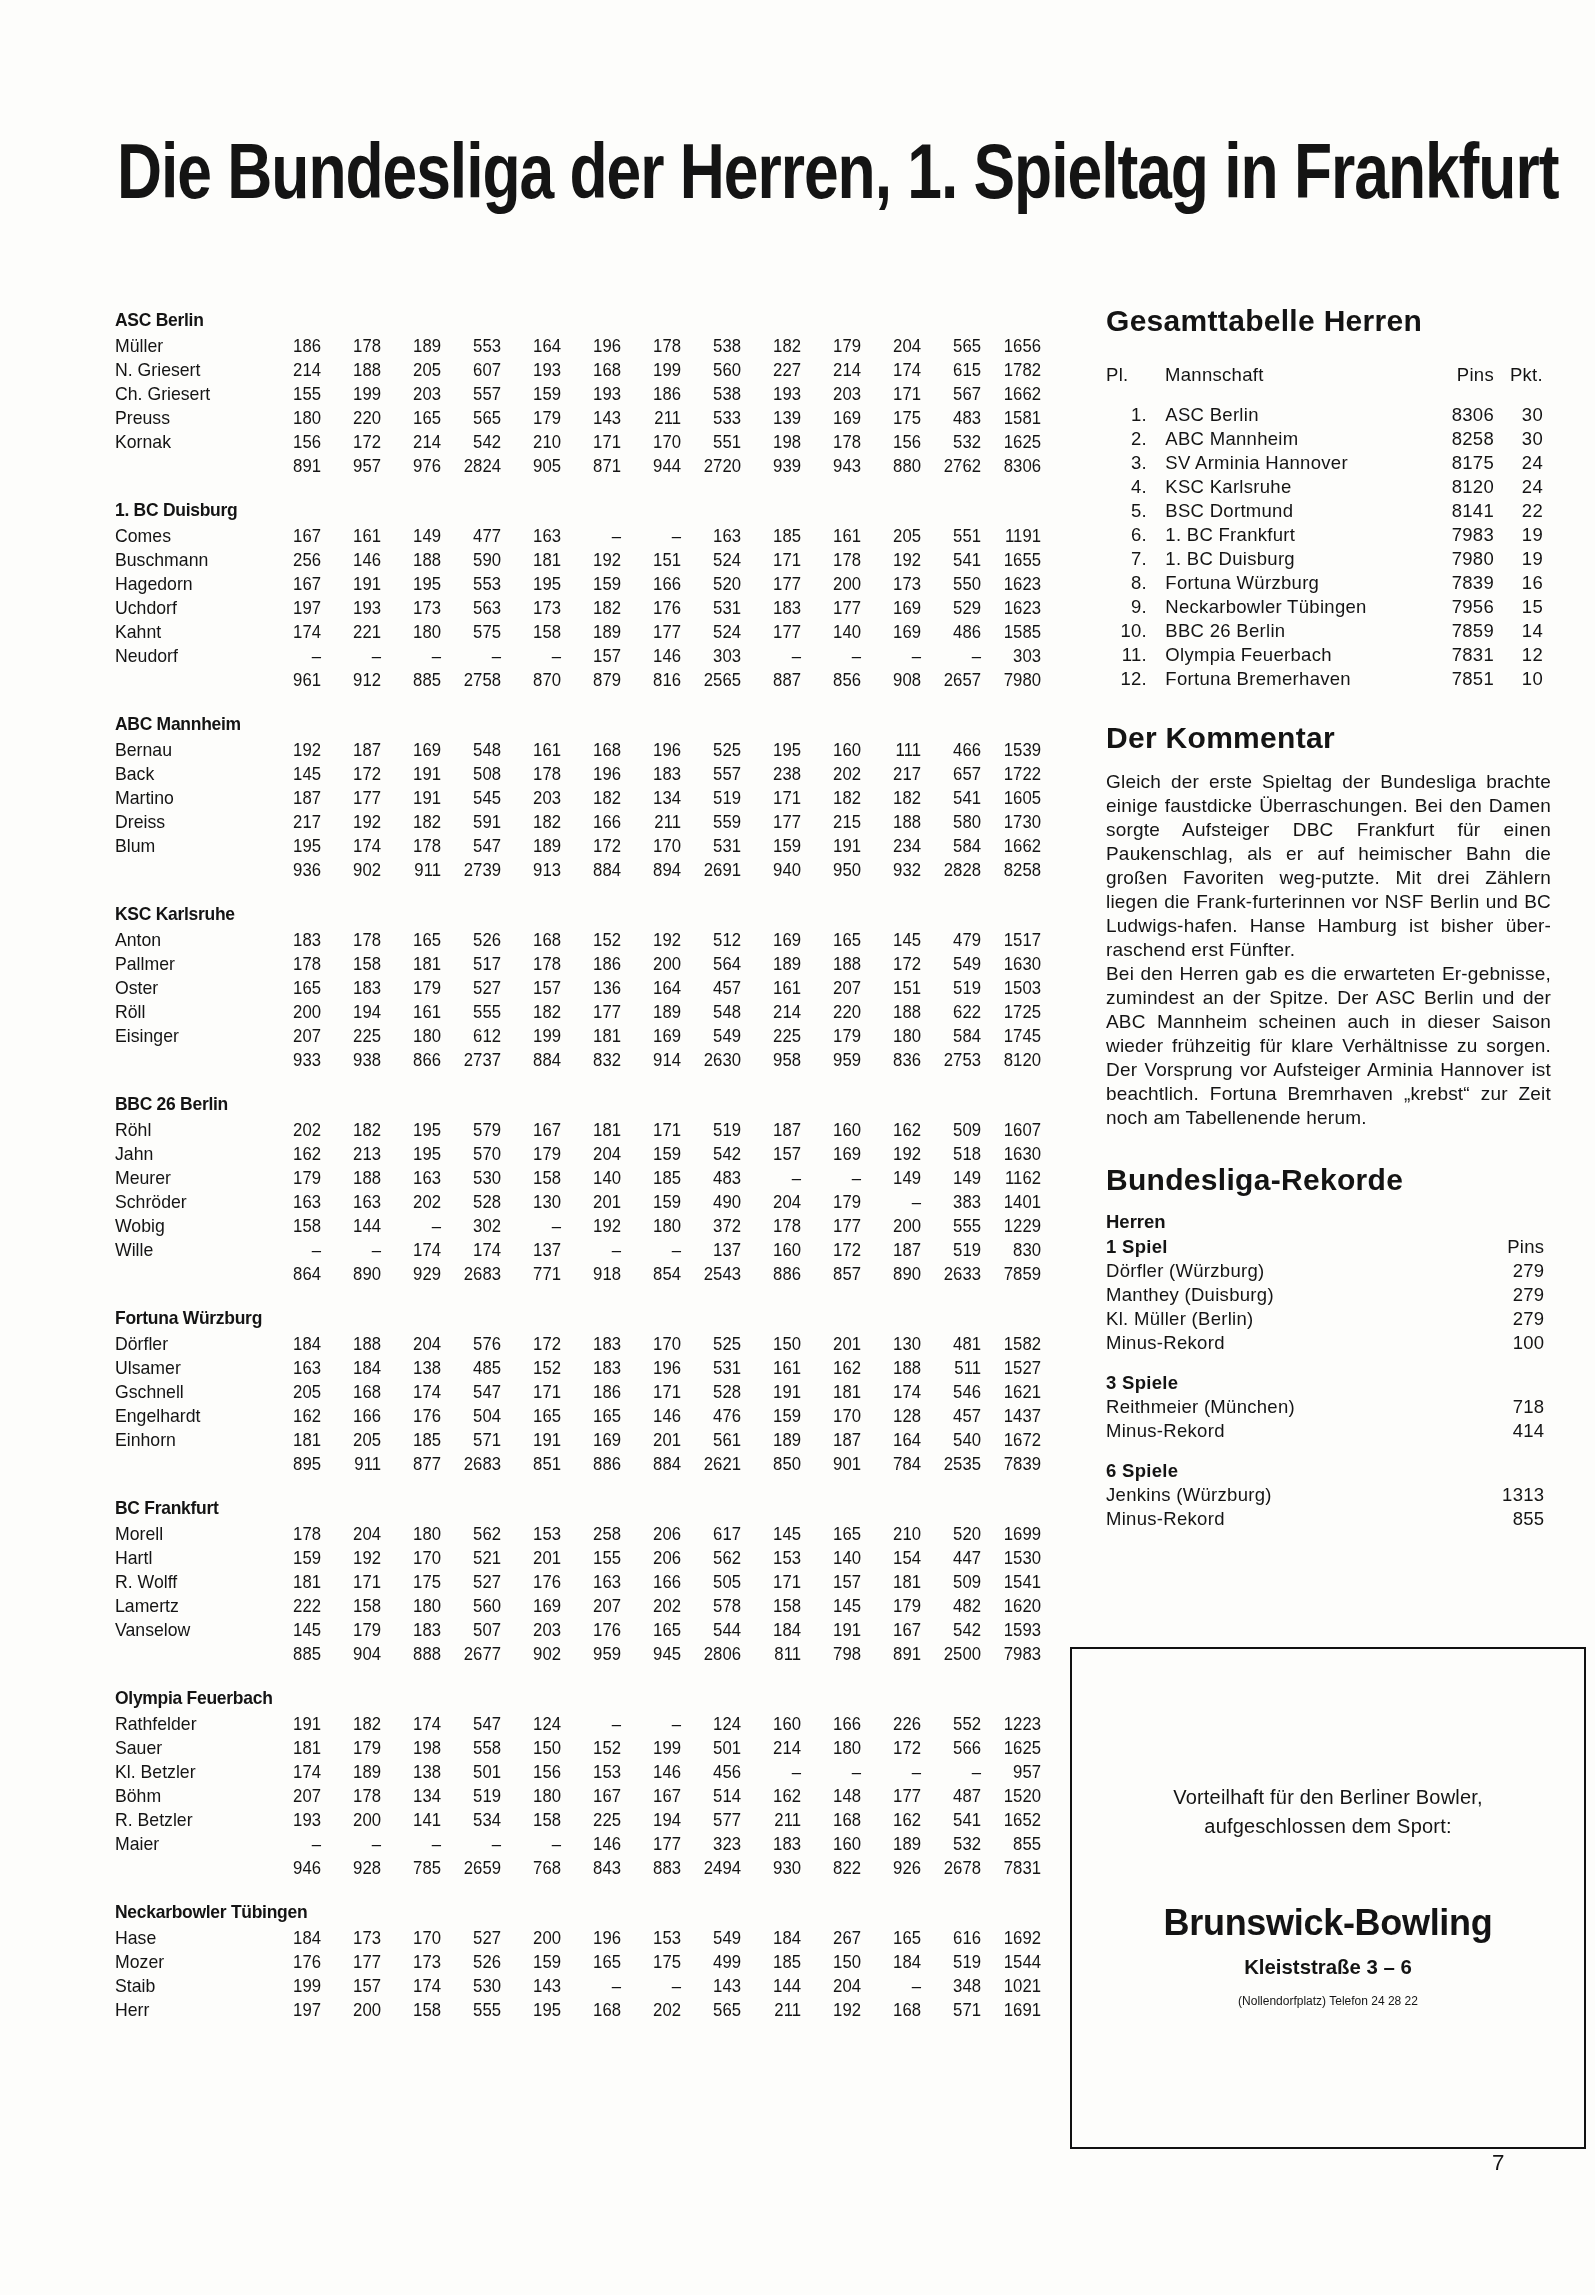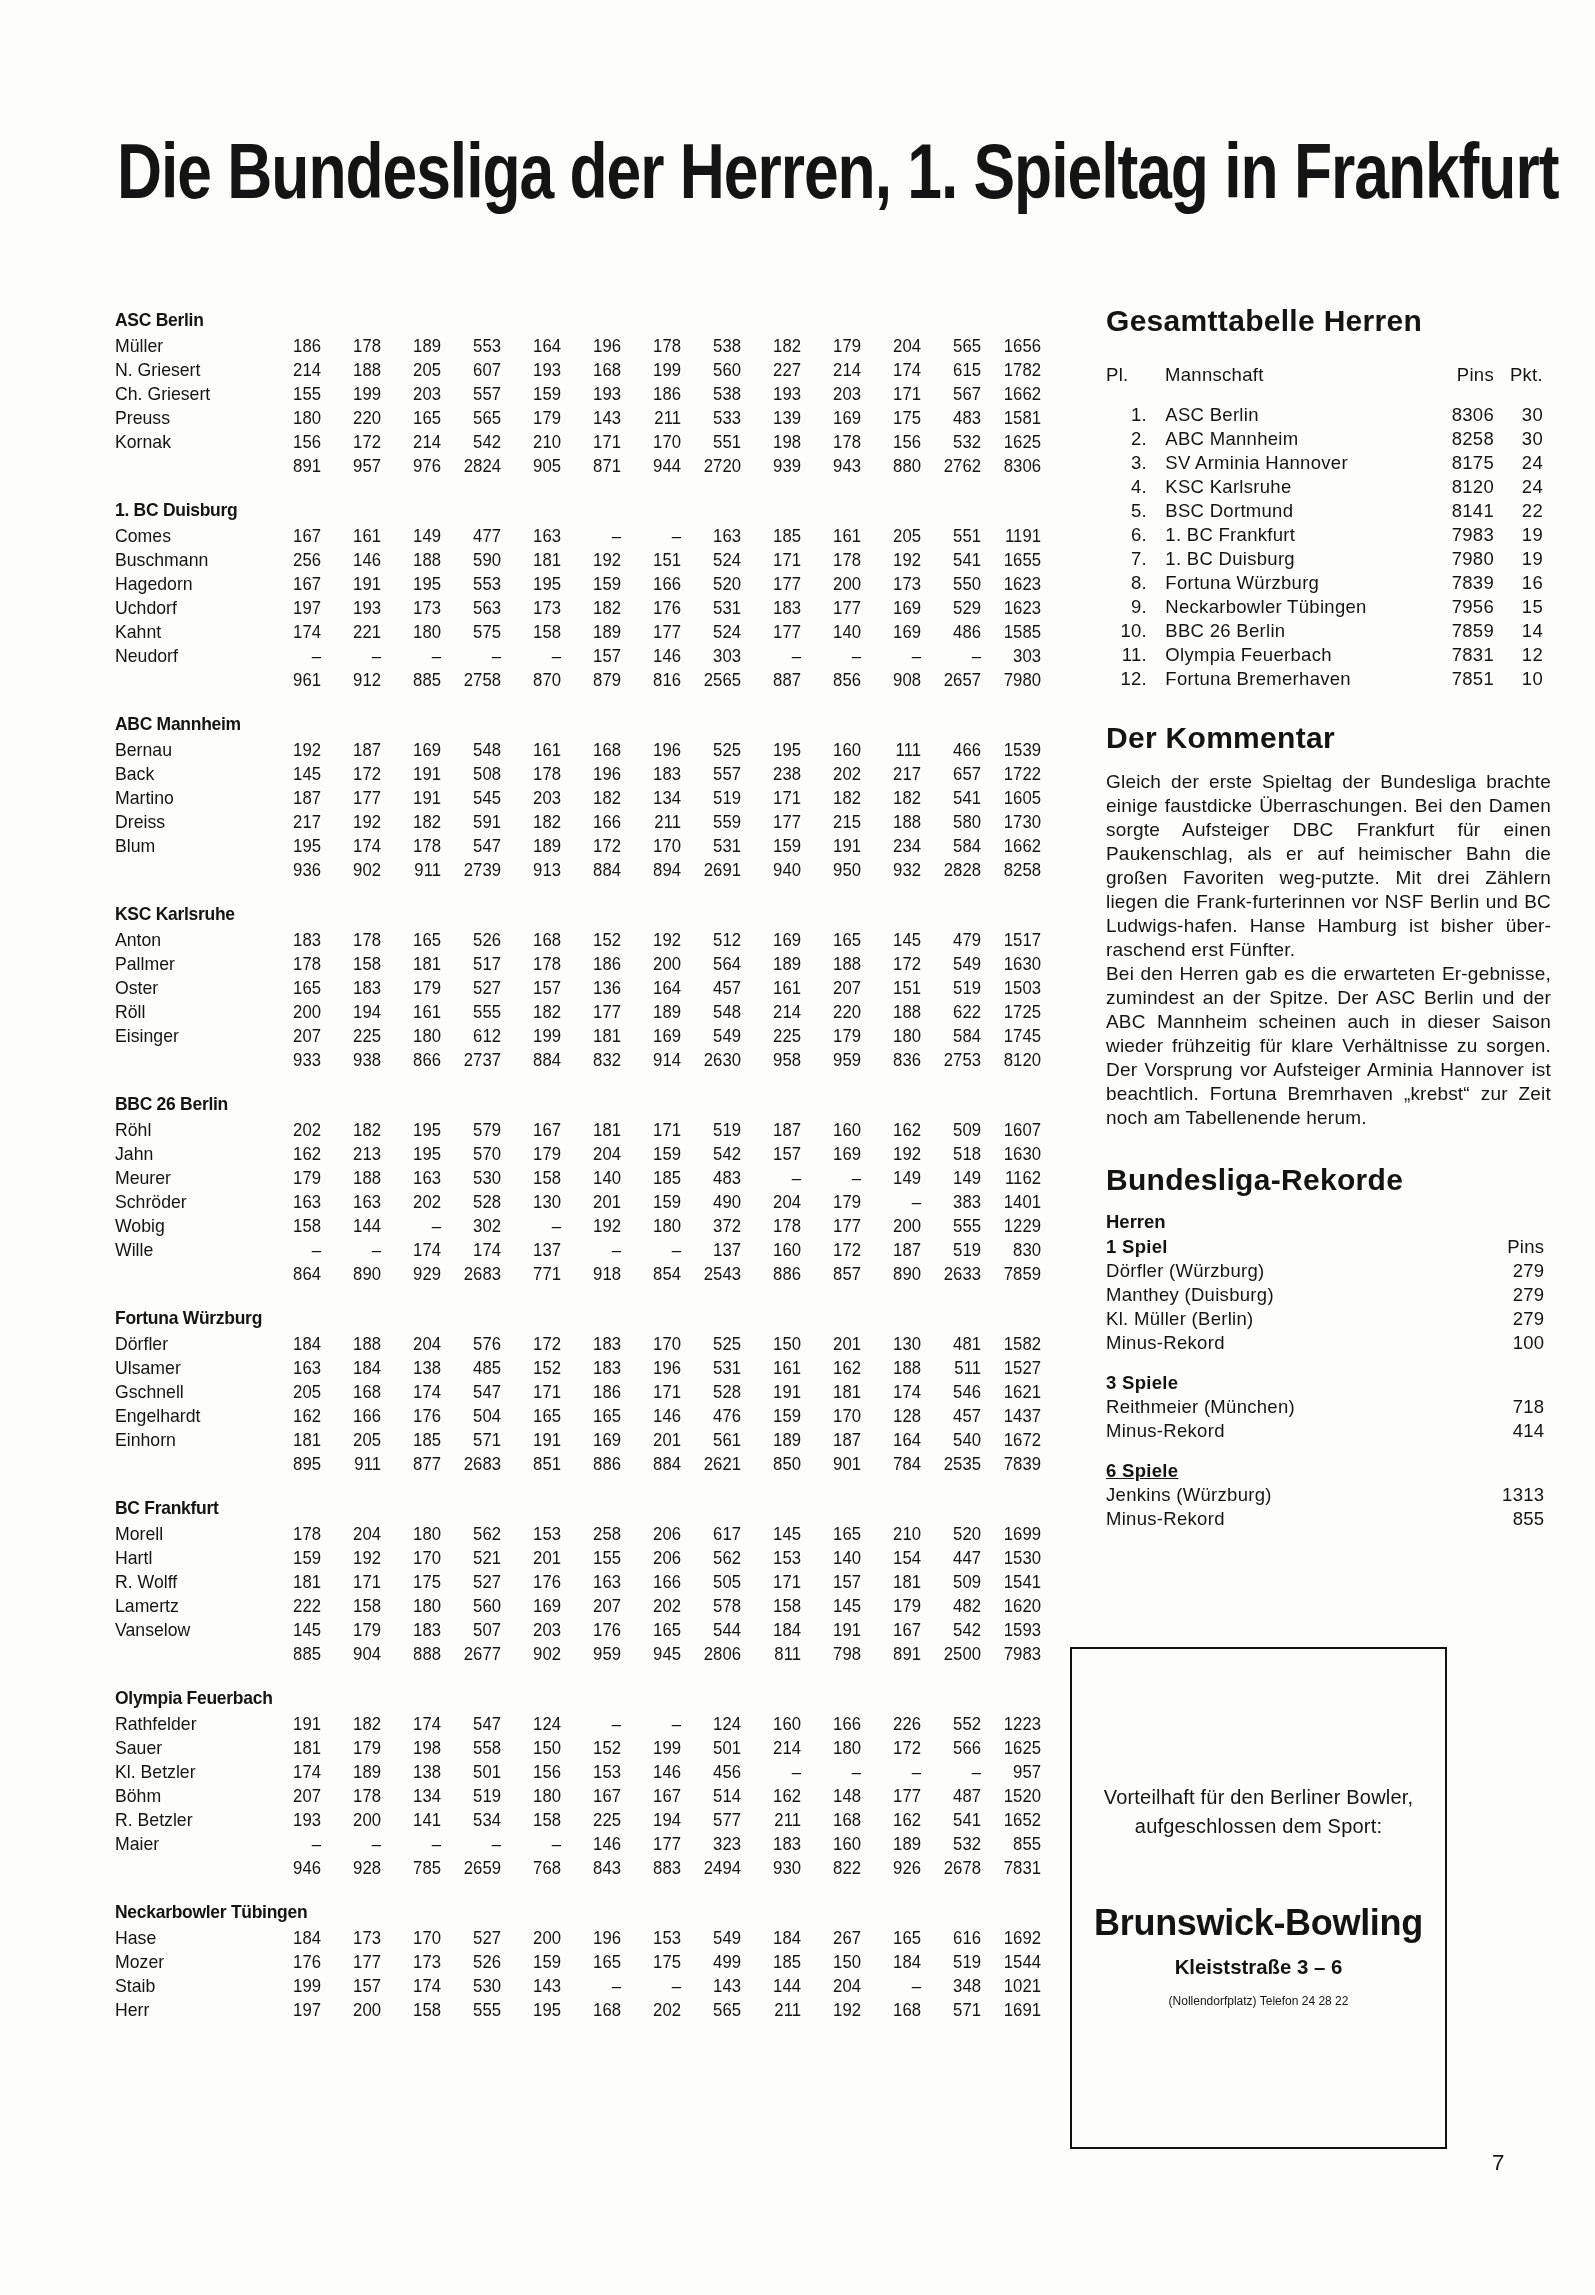--- a/index.html
+++ b/index.html
@@ -23,21 +23,21 @@
   .gt-pkt{width:49px;text-align:right;padding-right:8px;}
   .gt-list{margin-top:14.5px;}
   .komm{margin-top:26px;}
   .komm p{margin:12px 0 0 0;font-size:19px;line-height:24px;text-align:justify;letter-spacing:0.2px;}
   .komm p + p{margin-top:0;}
   .rek{margin-top:29px;}
   .rek h3{margin:9.2px 0 0 0;font-size:18.5px;font-weight:bold;line-height:26px;}
   .rek-row{display:flex;justify-content:space-between;font-size:18.5px;height:24px;line-height:24px;letter-spacing:0.3px;}
   .rek-group{margin-bottom:16px;}
   .rek-row .v{padding-right:6.6px;}
-  .ad{position:absolute;left:1070px;top:1647px;width:377px;height:502px;border:2px solid #111;box-sizing:border-box;text-align:center;}
+  .ad{position:absolute;left:1070px;top:1647px;width:516px;height:502px;border:2px solid #111;box-sizing:border-box;text-align:center;}
   .ad .l1{margin-top:134px;font-size:20px;line-height:29px;letter-spacing:0.2px;}
   .ad .l2{font-size:20px;line-height:29px;letter-spacing:0.2px;}
   .ad .brand{margin-top:59px;font-size:36px;font-weight:bold;line-height:46px;letter-spacing:-0.3px;}
   .ad .addr{font-size:20.4px;font-weight:bold;line-height:36px;margin-top:2.6px;}
   .ad .tel{font-size:12px;line-height:32px;}
   .pagenum{position:absolute;left:1492px;top:2150px;font-size:22.4px;line-height:26px;}
 </style>
 </head>
 <body>
 
@@ -1086,21 +1086,21 @@
             <span>Reithmeier (München)</span>
             <span class="v">718</span>
           </div>
           <div class="rek-row">
             <span>Minus-Rekord</span>
             <span class="v">414</span>
           </div>
         </div>
         <div class="rek-group">
           <div class="rek-row">
-            <span style="font-weight: bold; text-decoration: underline;">6 Spiele</span>
+            <span style="font-weight: bold;">6 Spiele</span>
           </div>
           <div class="rek-row">
             <span>Jenkins (Würzburg)</span>
             <span class="v">1313</span>
           </div>
           <div class="rek-row">
             <span>Minus-Rekord</span>
             <span class="v">855</span>
           </div>
         </div>

